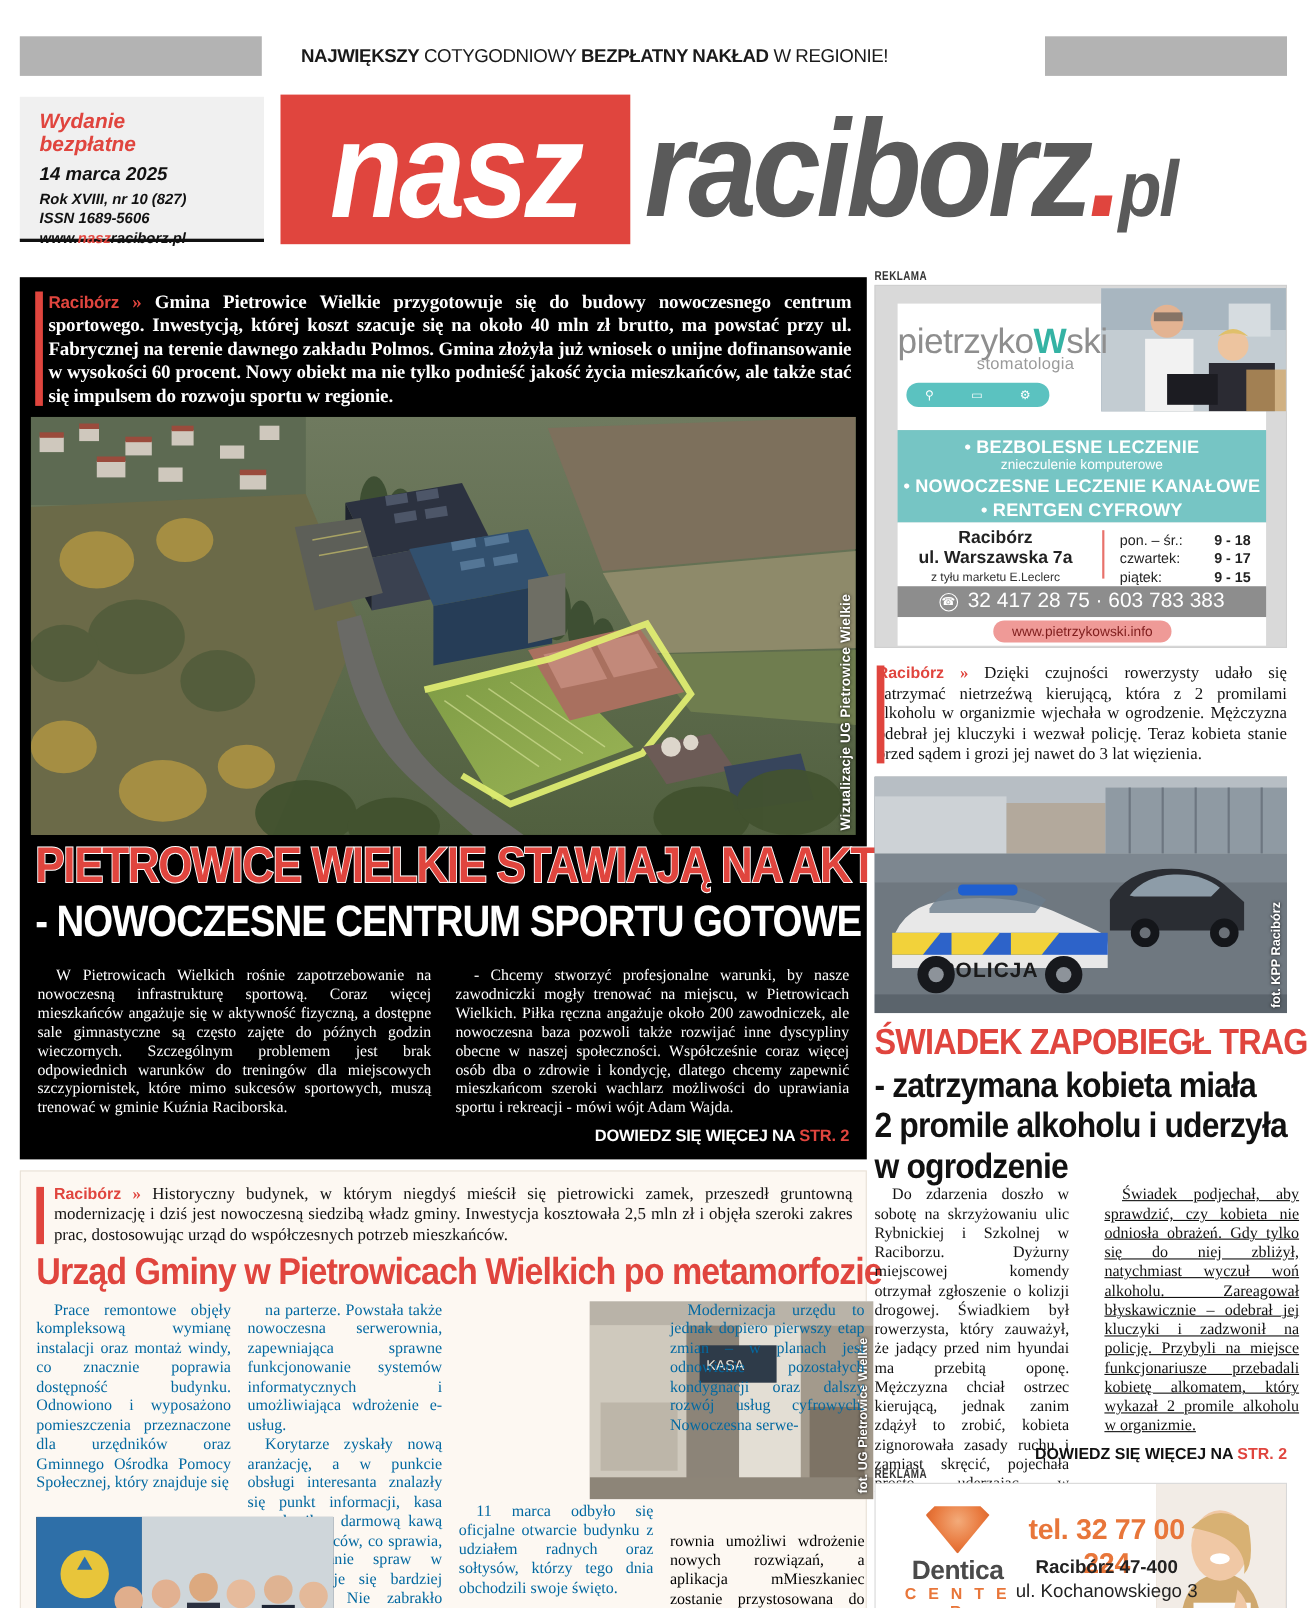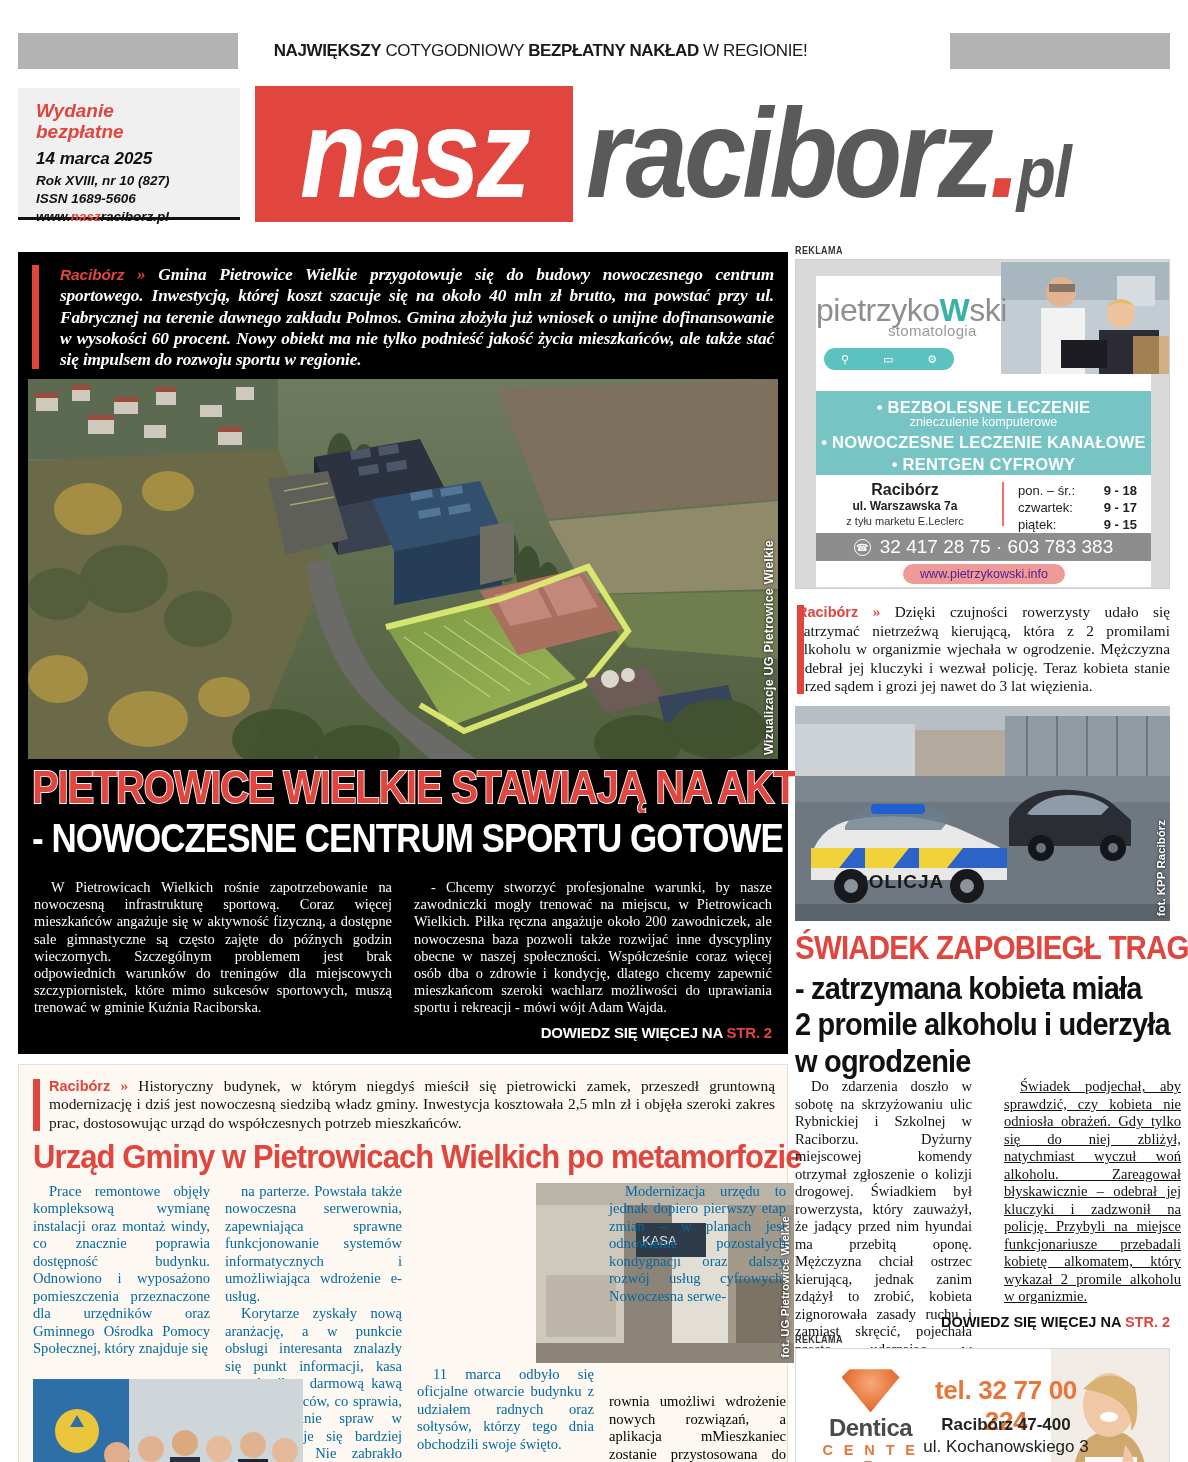--- a/index.html
+++ b/index.html
@@ -61,23 +61,23 @@
   .logo-gray .dot { color:#e0453e; }
   .logo-gray .pl  { font-size:64px; letter-spacing:-2px; }
 
   
   .left-col  { position:absolute; left:18px; top:252px; width:770px; }
   .right-col { position:absolute; left:795px; top:247px; width:375px; }
 
   
   .lead { width:770px; background:#000; color:#fff; padding:10px 10px 0 10px; }
   .lead-intro {
-    position:relative; padding-left:28px; margin:2px 4px 8px 4px;
+    position:relative; padding-left:12px; margin:2px 4px 8px 4px;
     font-size:17.3px; line-height:1.235; letter-spacing:-0.15px; color:#fff;
-    font-weight:600; text-align:justify;font-style:italic;
+    font-weight:600; text-align:justify;
   }
   .lead-intro:before {
     content:""; position:absolute; left:0; top:1px; bottom:2px; width:7px; background:#e0453e;
   }
   .lead-intro .city { color:#e0453e; font-family:"Liberation Sans", sans-serif; font-weight:bold; font-size:15.5px; }
   .lead-intro .chev { color:#e0453e; font-weight:bold; }
 
   .hero-photo {
     position:relative; width:750px; height:380px; margin:0 auto; overflow:hidden;
     background:#2b3a22;
@@ -187,35 +187,35 @@
   .apz-band .l1 { font-size:16.5px; font-weight:bold; letter-spacing:0.2px; }
   .apz-band .l1s { font-size:12.5px; font-weight:normal; margin-top:-2px; }
   .apz-band .l2 { font-size:16.5px; font-weight:bold; margin-top:4px; letter-spacing:0.2px; }
   .apz-band .l3 { font-size:16.5px; font-weight:bold; margin-top:3px; letter-spacing:0.2px; }
   .apz-info {
     position:absolute; left:20px; top:215px; width:335px; height:58px; background:#fff;
     font-family:"Liberation Sans", sans-serif; display:flex;
   }
   .apz-addr { width:178px; text-align:center; padding-top:6px; }
   .apz-addr .a1 { font-size:16px; color:#222; font-weight:600; }
-  .apz-addr .a2 { font-size:12px; color:#222; font-weight:600; }
+  .apz-addr .a2 { font-size:16px; color:#222; font-weight:600; }
   .apz-addr .a3 { font-size:11px; color:#333; margin-top:2px; }
   .apz-vrule { width:2px; background:#e8726b; margin:7px 8px; }
   .apz-hours { flex:1; padding-top:7px; font-size:13px; color:#222; }
   .apz-hours .row { display:flex; justify-content:space-between; padding:0 14px 0 6px; line-height:1.32; }
   .apz-hours .row b { font-weight:bold; }
   .apz-phone {
     position:absolute; left:20px; top:273px; width:335px; height:28px; background:#8d8d8d;
     color:#fff; font-family:"Liberation Sans", sans-serif; font-size:19px;
     display:flex; align-items:center; justify-content:center; gap:9px;
   }
   .apz-phone .circ { width:17px; height:17px; border:1.6px solid #fff; border-radius:50%; font-size:10px; display:flex; align-items:center; justify-content:center; }
   .apz-www {
     position:absolute; left:107px; top:304px; width:162px; height:20px; background:#ef9a97; border-radius:10px;
-    color:#4c1d95; font-family:"Liberation Sans", sans-serif; font-size:12.5px;
+    color:#7f1d1d; font-family:"Liberation Sans", sans-serif; font-size:12.5px;
     display:flex; align-items:center; justify-content:center;
   }
   .apz-wwwbg { position:absolute; left:20px; top:301px; width:335px; height:26px; background:#fff; }
 
   
   .r-intro {
     position:relative; margin:14px 0 10px 2px;
     font-size:15.3px; line-height:1.215; color:#111; text-align:justify;
   }
   .r-intro:before { content:""; position:absolute; left:0; top:2px; bottom:2px; width:7px; background:#e0453e; }

